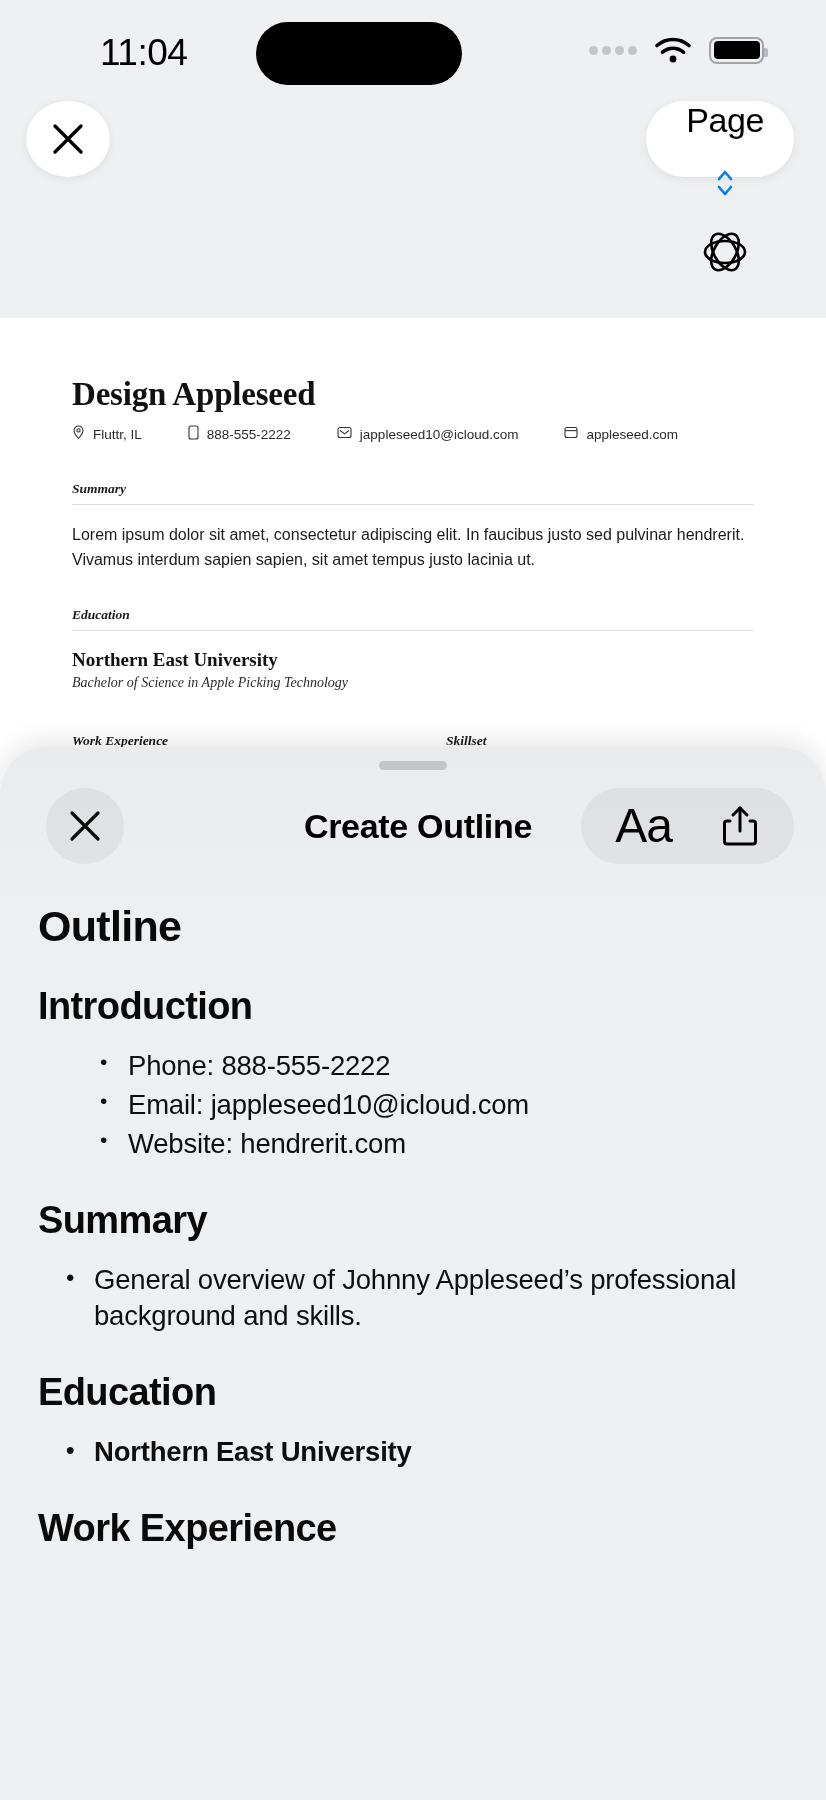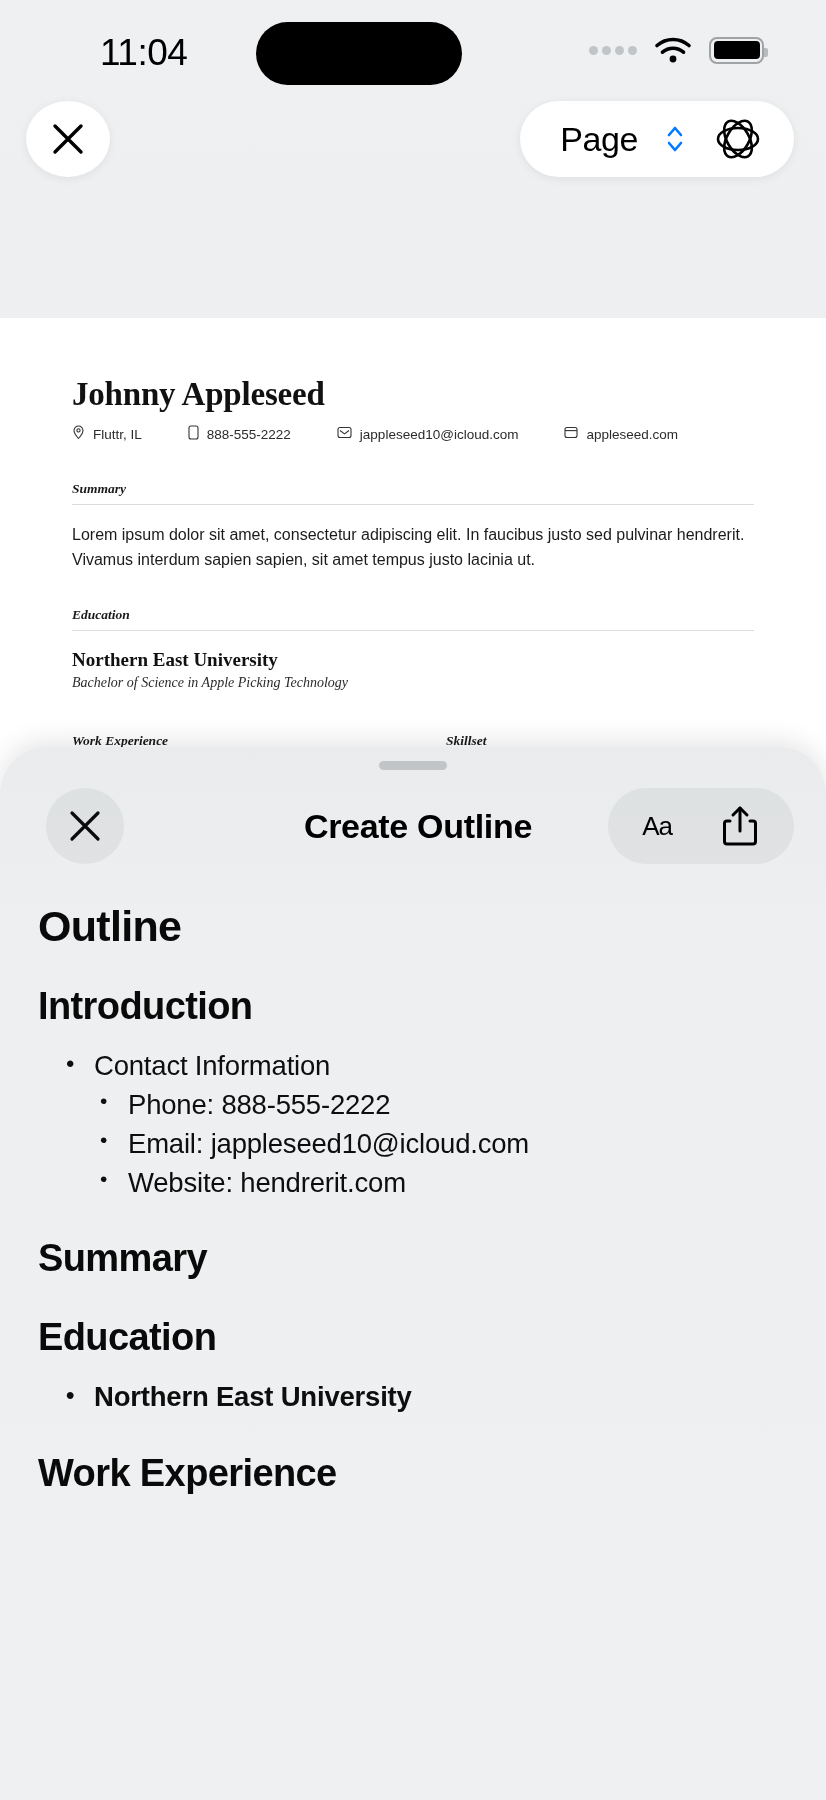--- a/index.html
+++ b/index.html
@@ -59,21 +59,21 @@
     background:#fff; box-shadow:0 2px 10px rgba(0,0,0,.07);
     display:flex; align-items:center; justify-content:center;
     cursor:pointer;
   }
   .x-glyph { width:38px; height:38px; display:block; }
   .page-pill {
     position:absolute; right:32px; top:0;
     height:76px; border-radius:42px;
     background:#fff; box-shadow:0 2px 10px rgba(0,0,0,.07);
     display:flex; align-items:center; gap:26px;
-    padding:0 30px 0 40px; cursor:pointer;
+    padding:0 30px 0 40px; cursor:pointer;flex-direction:column;
   }
   .page-label { font-size:34px; color:#000; letter-spacing:-0.4px; }
   .chev-updown { width:22px; height:34px; display:block; }
   .ai-glyph { width:52px; height:52px; display:block; }
 
   
   .doc {
     position:absolute; left:0; right:0; top:318px; bottom:0;
     background:#fff;
   }
@@ -157,21 +157,21 @@
   .sheet-title {
     position:absolute; left:0; right:0; text-align:center;
     font-size:34px; font-weight:600; color:#000; letter-spacing:-0.3px;
     pointer-events:none;
   }
   .sheet-actions {
     display:flex; align-items:center; gap:48px;
     background:rgba(120,125,130,.10); border-radius:40px;
     padding:12px 34px; height:76px; z-index:2;
   }
-  .aa-btn { font-size:26px; color:#000; cursor:pointer; letter-spacing:-1px; line-height:1; }
+  .aa-btn { font-size:48px; color:#000; cursor:pointer; letter-spacing:-1px; line-height:1; }
   .share-ico { width:40px; height:44px; display:block; cursor:pointer; }
 
   
   .outline { padding:36px 38px 0 38px; }
   .o-h1 { font-size:43px; font-weight:700; color:#0a0a0a; letter-spacing:-0.7px; margin-bottom:34px; }
   .o-h2 { font-size:38px; font-weight:700; color:#0a0a0a; letter-spacing:-0.6px; margin:0 0 20px 0; }
   .o-h2.spaced { margin-top:36px; }
   ul.lvl1 { list-style:none; margin:0 0 0 26px; padding:0; }
   ul.lvl2 { list-style:none; margin:0 0 0 34px; padding:0; }
   li.bullet {
@@ -186,21 +186,21 @@
   li.bullet.sub::before { font-size:21px; }
   li.bullet.bold { font-weight:700; }
 </style>
 </head>
 <body>
 
 <div class="backdrop"></div>
 
 <div class="doc">
   <div class="doc-inner">
-    <div class="r-name">Johnny Appleseed</div>
+    <div class="r-name">Design Appleseed</div>
 
     <div class="r-contact">
       <div class="ci">
         <span>
           <svg width="13" height="15" viewBox="0 0 13 15" fill="none">
               <path d="M6.5 1C4 1 2 3 2 5.5c0 3 4.5 8 4.5 8S11 8.5 11 5.5C11 3 9 1 6.5 1z" stroke="#333" stroke-width="1.1"></path>
               <circle cx="6.5" cy="5.4" r="1.6" stroke="#333" stroke-width="1.1"></circle>
             </svg>
         </span>
         <span>Fluttr, IL</span>
@@ -350,29 +350,31 @@
         </svg>
       </span>
     </div>
   </div>
 
   <div class="outline">
     <div class="o-h1">Outline</div>
 
     <div class="o-h2">Introduction</div>
     <ul class="lvl1">
-      <li class="bullet">Contact Information</li>
       <ul class="lvl2">
         <li class="bullet sub">Phone: 888-555-2222</li>
         <li class="bullet sub">Email: jappleseed10@icloud.com</li>
         <li class="bullet sub">Website: hendrerit.com</li>
       </ul>
     </ul>
 
     <div class="o-h2 spaced">Summary</div>
+    <ul class="lvl1">
+      <li class="bullet">General overview of Johnny Appleseed’s professional background and skills.</li>
+    </ul>
 
     <div class="o-h2 spaced">Education</div>
     <ul class="lvl1">
       <li class="bullet bold">Northern East University</li>
     </ul>
 
     <div class="o-h2 spaced">Work Experience</div>
   </div>
 </div>
 

